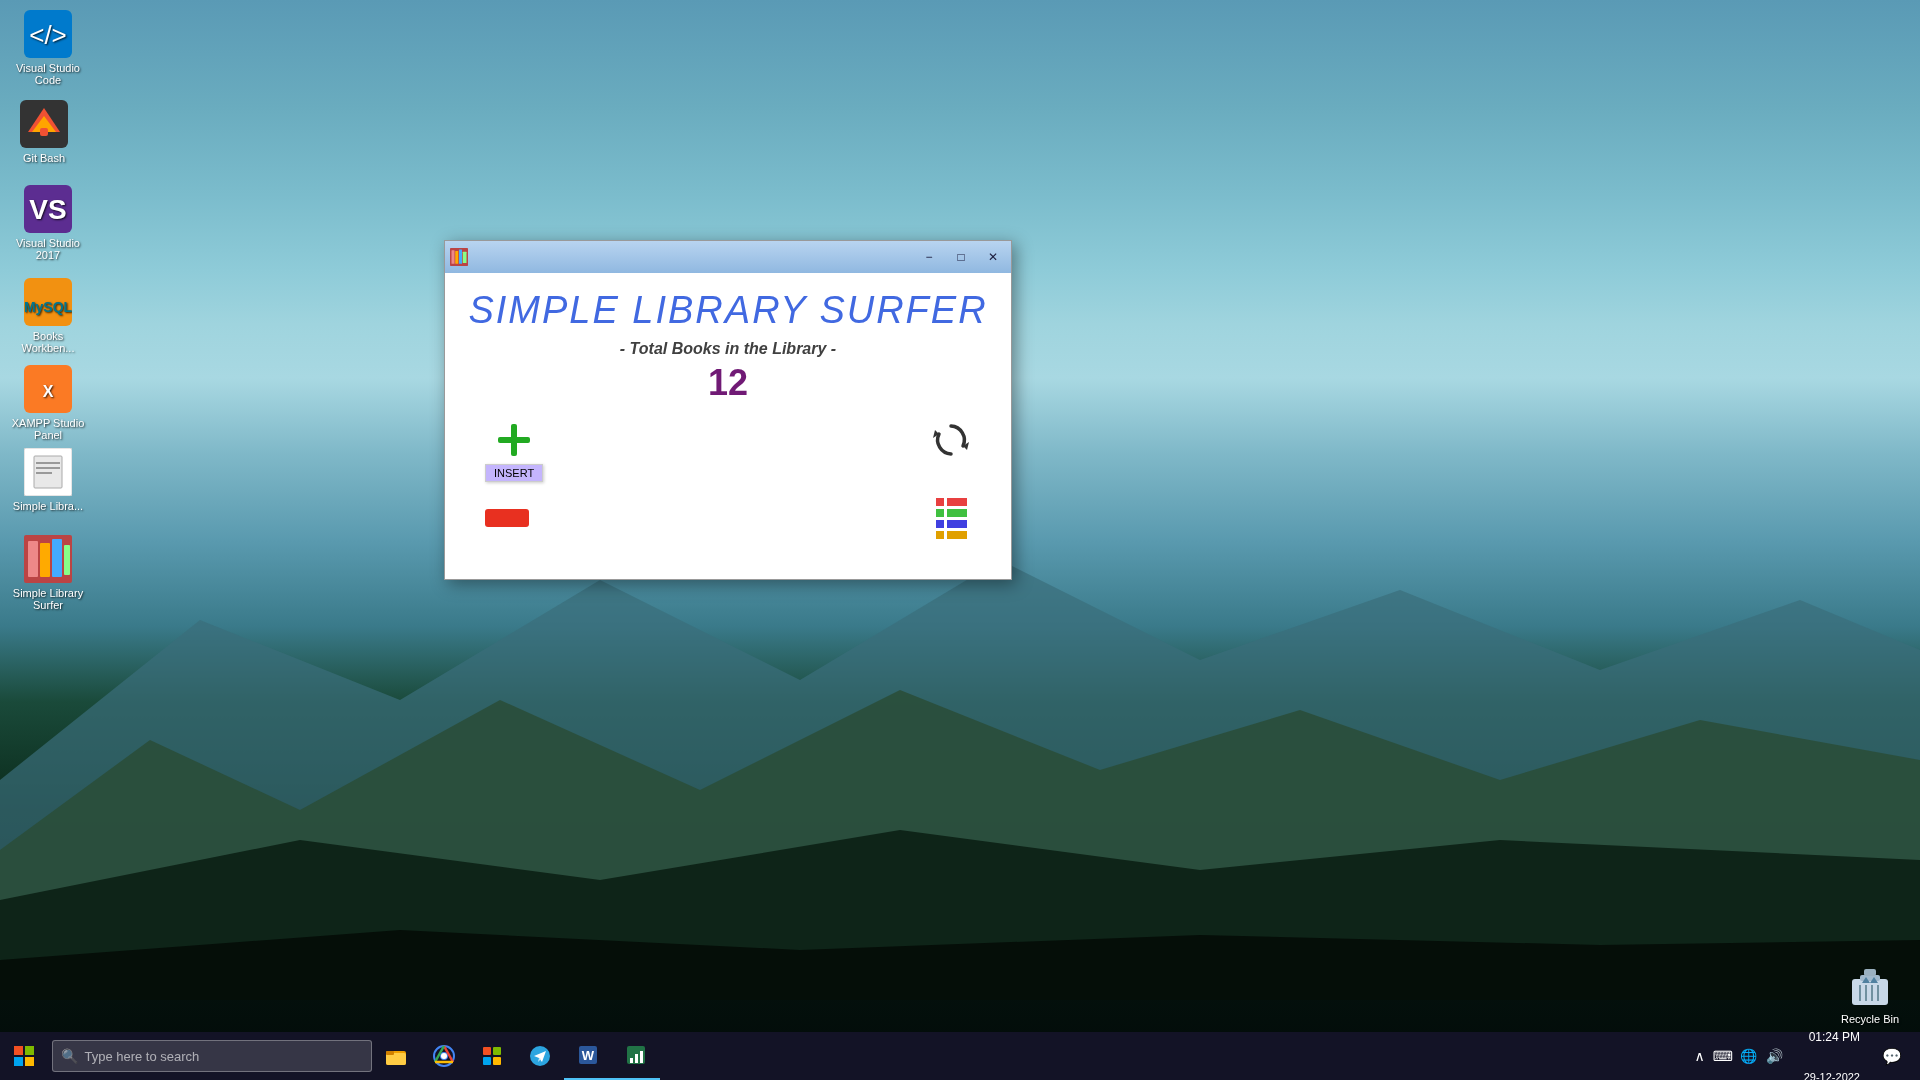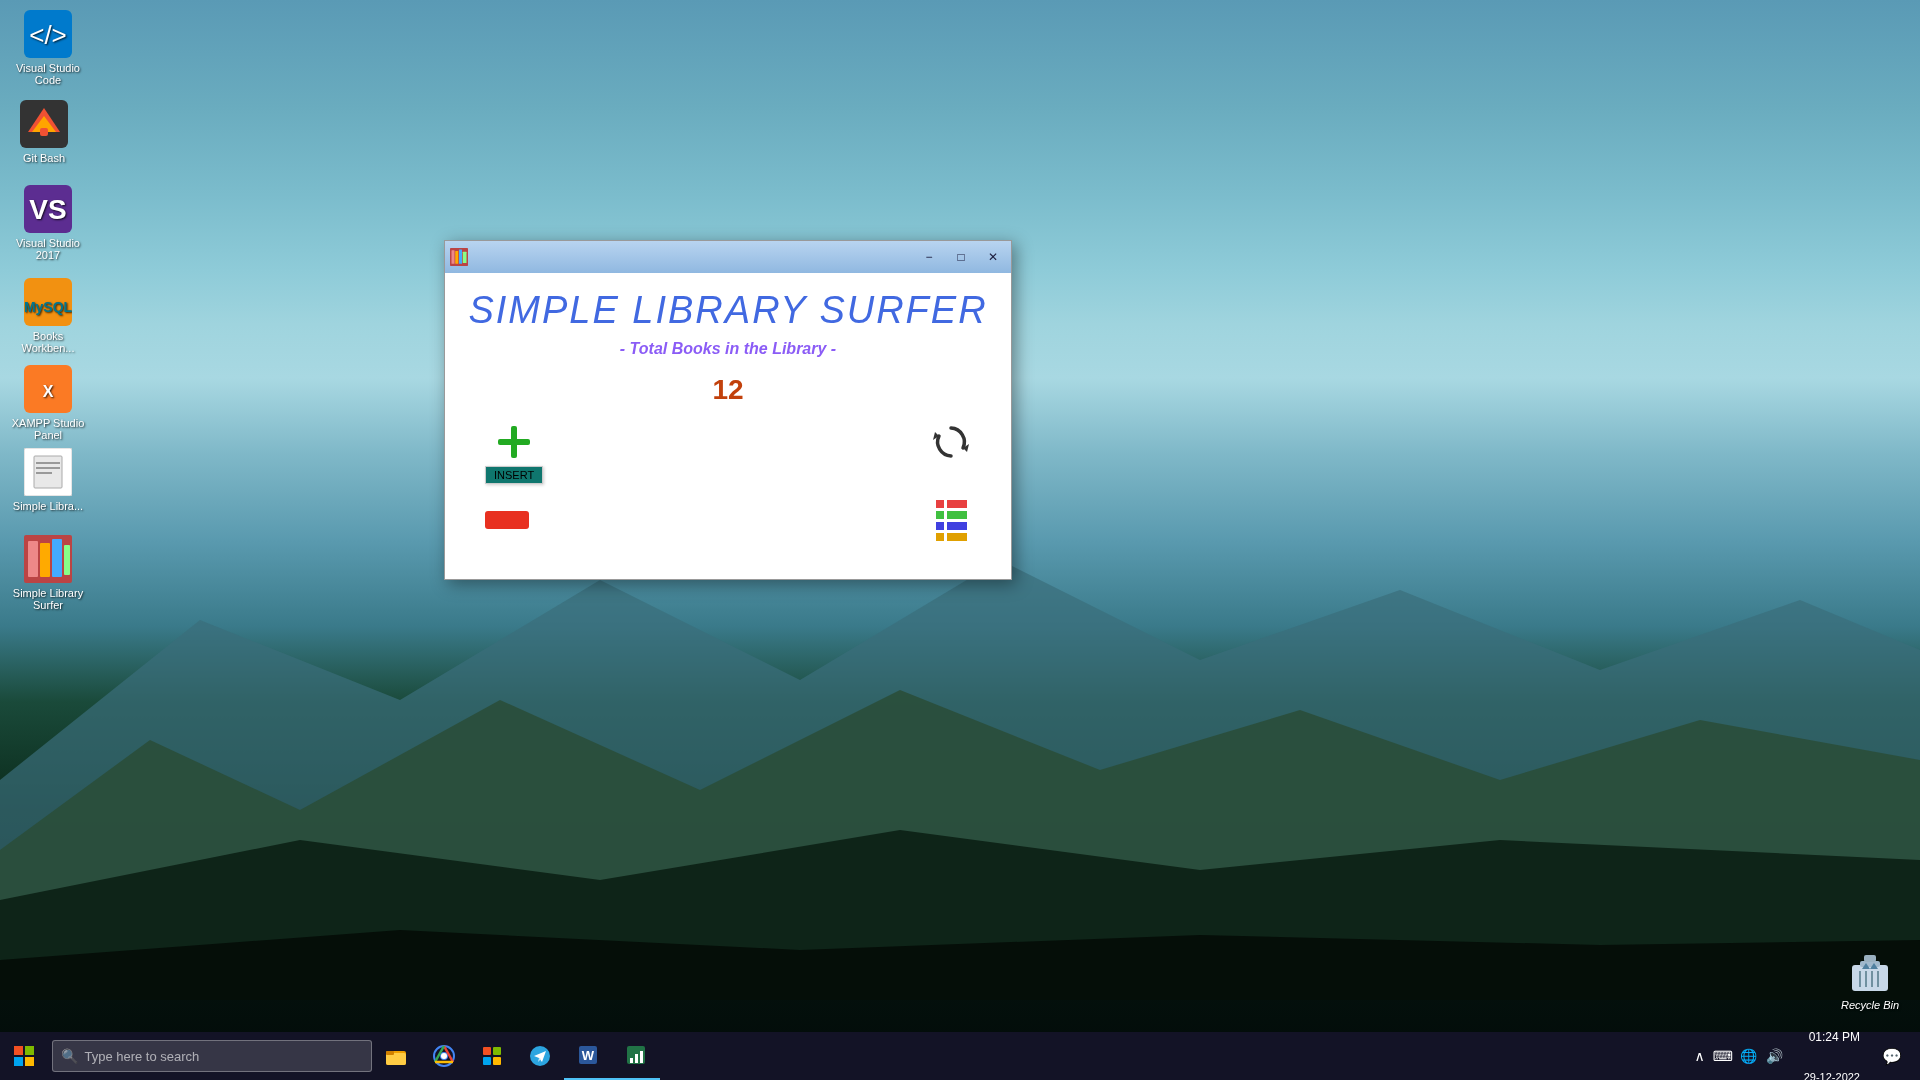--- a/index.html
+++ b/index.html
@@ -243,29 +243,29 @@
       color: #4169e1;
       font-style: italic;
       letter-spacing: 2px;
       text-align: center;
       margin-bottom: 8px;
     }
 
     #total-books-label {
       font-size: 16px;
       font-weight: bold;
-      color: #8b5cf6;
+      color: #404040;
       font-style: italic;
-      margin-bottom: 16px;
+      margin-bottom: 4px;
     }
 
     #book-count {
-      font-size: 28px;
+      font-size: 36px;
       font-weight: bold;
-      color: #c2410c;
+      color: #701a75;
       margin-bottom: 16px;
     }
 
     #buttons-row-1 {
       width: 100%;
       display: flex;
       justify-content: space-between;
       align-items: flex-start;
       padding: 0 20px;
       margin-bottom: 16px;
@@ -286,21 +286,21 @@
       cursor: pointer;
       font-size: 36px;
       color: #22aa22;
       line-height: 1;
       display: flex;
       align-items: center;
       justify-content: center;
     }
 
     #insert-label {
-      background: #0f766e;
+      background: #c4b5fd;
       border: 1px solid #ccc;
       padding: 2px 8px;
       font-size: 11px;
       font-family: 'Segoe UI', Arial;
     }
 
     #refresh-btn {
       width: 40px;
       height: 40px;
       background: transparent;
@@ -454,21 +454,21 @@
         <rect width="48" height="48" rx="2" fill="#b44"></rect>
         <rect x="4" y="6" width="10" height="36" rx="1" fill="#e88"></rect>
         <rect x="16" y="8" width="10" height="34" rx="1" fill="#fa0"></rect>
         <rect x="28" y="4" width="10" height="38" rx="1" fill="#4af"></rect>
         <rect x="40" y="10" width="6" height="30" rx="1" fill="#8f8"></rect>
       </svg>
     </div>
     <span>Simple Library Surfer</span>
   </div>
 
-  <div class="desktop-icon" id="recycle-bin" style="bottom: 69px; right: 10px; position: absolute; font-style: italic;">
+  <div class="desktop-icon" id="recycle-bin" style="bottom: 55px; right: 10px; position: absolute;">
     <div class="icon-img">
       <svg width="48" height="48" viewBox="0 0 48 48" xmlns="http://www.w3.org/2000/svg">
         <rect x="6" y="18" width="36" height="26" rx="3" fill="#c8d8e8"></rect>
         <rect x="14" y="14" width="20" height="6" rx="2" fill="#a0b8cc"></rect>
         <rect x="18" y="8" width="12" height="7" rx="2" fill="#9ab0c0"></rect>
         <line x1="14" y1="24" x2="14" y2="40" stroke="#7090a0" stroke-width="2"></line>
         <line x1="20" y1="24" x2="20" y2="40" stroke="#7090a0" stroke-width="2"></line>
         <line x1="26" y1="24" x2="26" y2="40" stroke="#7090a0" stroke-width="2"></line>
         <line x1="32" y1="24" x2="32" y2="40" stroke="#7090a0" stroke-width="2"></line>
 

